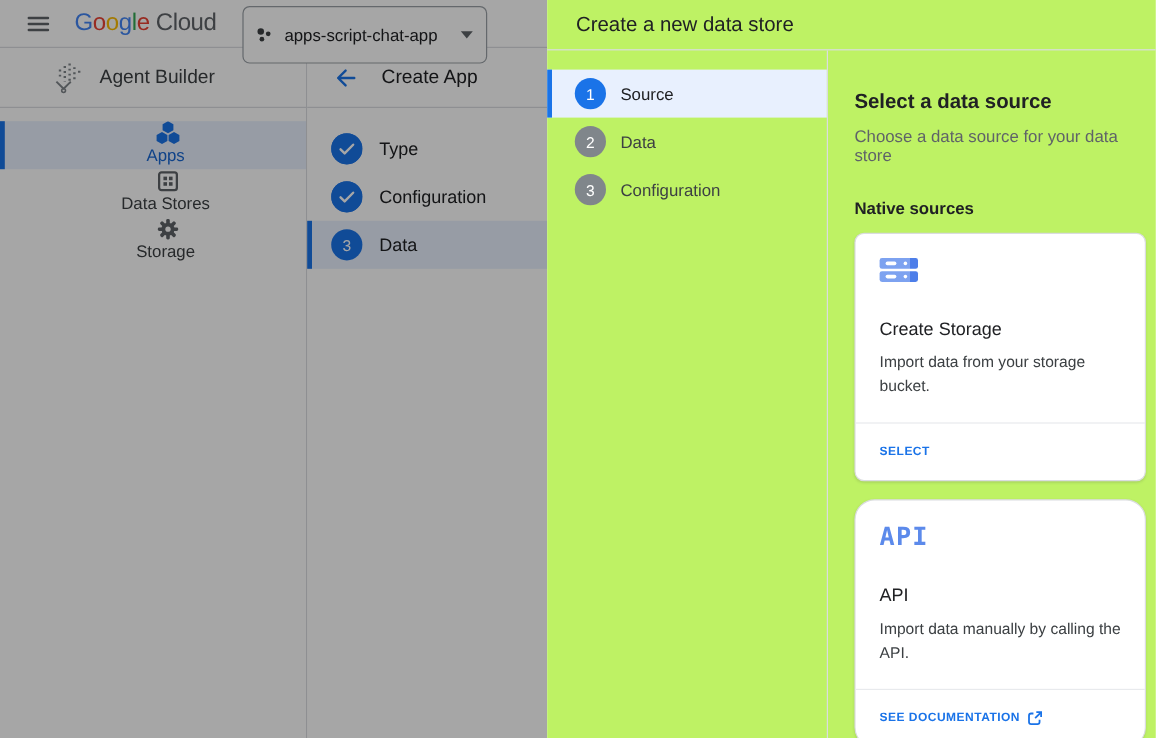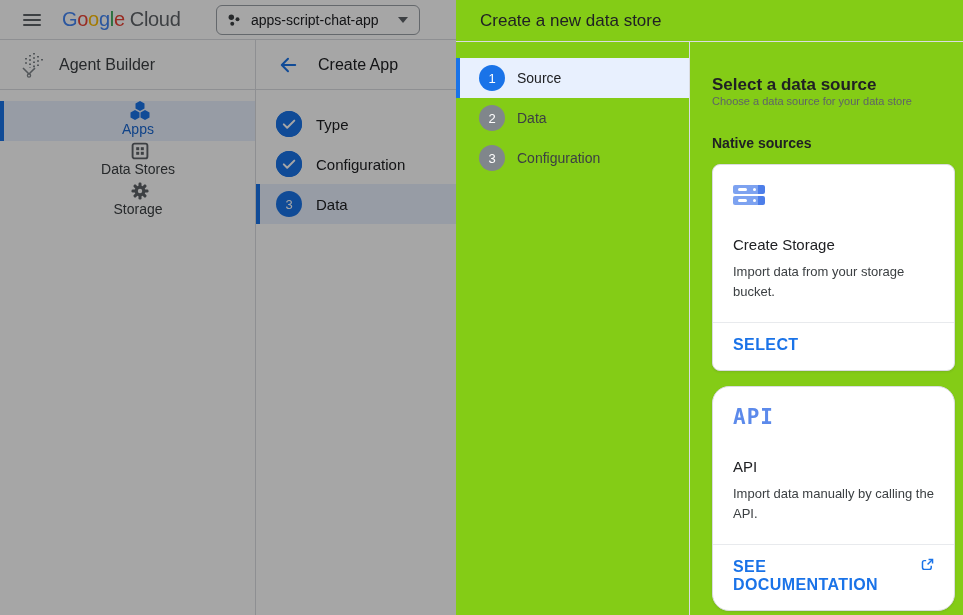--- a/index.html
+++ b/index.html
@@ -15,29 +15,29 @@
   
   .left-region { position:absolute; left:0; top:0; width:456px; height:615px; background:#fff; }
 
   .topbar { height:40px; display:flex; align-items:center; background:#fff; border-bottom:1px solid #dadce0; position:relative; }
   .hamburger { margin-left:23px; width:18px; display:flex; flex-direction:column; gap:3px; cursor:pointer; }
   .hamburger span { display:block; height:2px; background:#5f6368; border-radius:1px; }
   .logo { margin-left:21px; font-size:20px; letter-spacing:-0.3px; display:flex; align-items:baseline; cursor:pointer; }
   .logo .cloud { color:#5f6368; margin-left:5px; }
   .c-blue { color:#4285F4; } .c-red { color:#EA4335; } .c-yellow { color:#FBBC04; } .c-green { color:#34A853; }
 
-  .project-btn { position:absolute; left:216px; top:5px; height:30px; width:204px; border:1px solid #9aa0a6; border-radius:6px; background:#fff; display:flex; align-items:center; cursor:pointer; }
+  .project-btn { position:absolute; left:202px; top:5px; height:48px; width:204px; border:1px solid #9aa0a6; border-radius:6px; background:#fff; display:flex; align-items:center; cursor:pointer; }
   .project-btn .ptxt { font-size:14px; color:#202124; margin-left:9px; }
   .caret-down { margin-left:auto; margin-right:11px; width:0; height:0; border-left:5px solid transparent; border-right:5px solid transparent; border-top:6px solid #5f6368; }
   .proj-icon { margin-left:10px; }
 
   .panels { display:flex; height:575px; }
 
   .leftnav { width:256px; border-right:1px solid #dadce0; background:#fff; }
-  .nav-header { height:50px; border-bottom:1px solid #dadce0; display:flex; align-items:center; }
+  .nav-header { height:50px; border-bottom:1px solid #dadce0; display:flex; align-items:center;padding-left:24px; }
   .nav-header .title { margin-left:13px; font-size:16px; color:#3c4043; }
   .ab-icon { margin-left:20px; }
 
   .nav-list { list-style:none; padding-top:11px; }
   .nav-item { height:40px; display:flex; align-items:center; position:relative; cursor:pointer;flex-direction:column; }
   .nav-item .icon { width:20px; height:20px; margin-left:25px; display:flex; align-items:center; justify-content:center; }
   .nav-item .label { margin-left:21px; font-size:14px; color:#3c4043; }
   .nav-item.active { background:#e8f0fe; }
   .nav-item.active .label { color:#1967d2; }
   .active-bar { position:absolute; left:0; top:0; width:4px; height:100%; background:#1a73e8; }
@@ -48,46 +48,46 @@
   .ca-title { margin-left:20px; font-size:16px; color:#202124; }
   .ca-steps { list-style:none; padding-top:14px; }
   .ca-step { height:40px; display:flex; align-items:center; position:relative; cursor:pointer; }
   .step-circle { width:26px; height:26px; border-radius:50%; margin-left:20px; background:#1a73e8; color:#fff; font-size:13px; display:flex; align-items:center; justify-content:center; flex-shrink:0; }
   .ca-step .label { margin-left:14px; font-size:15px; color:#202124; }
   .ca-step.active { background:#e8f0fe; }
 
   .scrim { position:absolute; left:0; top:0; width:456px; height:615px; background:rgba(0,0,0,0.35); z-index:10; }
 
   
-  .modal { position:absolute; left:456px; top:0; width:507px; height:615px; background:#84cc16; display:flex; flex-direction:column; z-index:20; }
+  .modal { position:absolute; left:456px; top:0; width:507px; height:615px; background:#bef264; display:flex; flex-direction:column; z-index:20; }
   .modal-header { height:42px; border-bottom:1px solid #dadce0; display:flex; align-items:center; flex-shrink:0; }
   .modal-title { margin-left:24px; font-size:17px; color:#202124; }
   .modal-body { flex:1; display:flex; min-height:0; }
 
   .modal-steps { width:234px; border-right:1px solid #dadce0; padding-top:16px; list-style:none; flex-shrink:0; }
   .m-step { height:40px; display:flex; align-items:center; position:relative; cursor:pointer; }
   .m-circle { width:26px; height:26px; border-radius:50%; margin-left:23px; background:#80868b; color:#fff; font-size:13px; display:flex; align-items:center; justify-content:center; flex-shrink:0; }
   .m-step .label { margin-left:12px; font-size:14px; color:#3c4043; }
   .m-step.active { background:#e8f0fe; }
   .m-step.active .m-circle { background:#1a73e8; }
   .m-step.active .label { color:#202124; }
 
   .modal-content { flex:1; padding:33px 8px 0 22px; overflow:hidden; }
   .content-heading { font-size:17px; font-weight:700; color:#202124; }
-  .content-sub { font-size:11px; color:#5f6368; }
+  .content-sub { margin-top:10px; font-size:14px; color:#5f6368; }
   .section-title { margin-top:28px; font-size:14px; font-weight:700; color:#202124; }
 
   .card { margin-top:13px; border:1px solid #dadce0; border-radius:8px; background:#fff; box-shadow:0 1px 2px rgba(60,64,67,0.15); }
   .card + .card { margin-top:15px;border-radius:17px; }
   .card-body { padding:19px 20px 0; }
   .icon-row { height:22px; display:flex; align-items:center; }
   .card-title { margin-top:30px; font-size:15px; color:#202124; }
   .card-desc { margin-top:9px; font-size:13px; line-height:20px; color:#3c4043; width:206px; min-height:40px; }
   .card-action { margin-top:20px; border-top:1px solid #e8eaed; padding:13px 20px 16px; }
-  .action-link { font-size:16px; font-weight:700; color:#1a73e8; letter-spacing:0.4px; display:inline-flex; gap:6px; cursor:pointer; text-decoration:none; }
+  .action-link { font-size:10px; font-weight:700; color:#1a73e8; letter-spacing:0.4px; display:inline-flex; align-items:center; gap:6px; cursor:pointer; text-decoration:none; }
 
   
   .gcs-icon { width:32px; }
   .gcs-bar { height:9px; border-radius:2px; background:linear-gradient(to right,#7da2f0 0,#7da2f0 79%,#4d7ee9 79%); position:relative; }
   .gcs-bar + .gcs-bar { margin-top:2px; }
   .gcs-bar::before { content:""; position:absolute; left:5px; top:3px; width:9px; height:3px; background:#fff; border-radius:2px; }
   .gcs-bar::after { content:""; position:absolute; right:9px; top:2.8px; width:3.4px; height:3.4px; border-radius:50%; background:#fff; }
 
   
   .api-icon { font-family:"DejaVu Sans Mono", monospace; font-weight:bold; font-size:21px; color:#5c8aeb; letter-spacing:1px; line-height:22px; }

